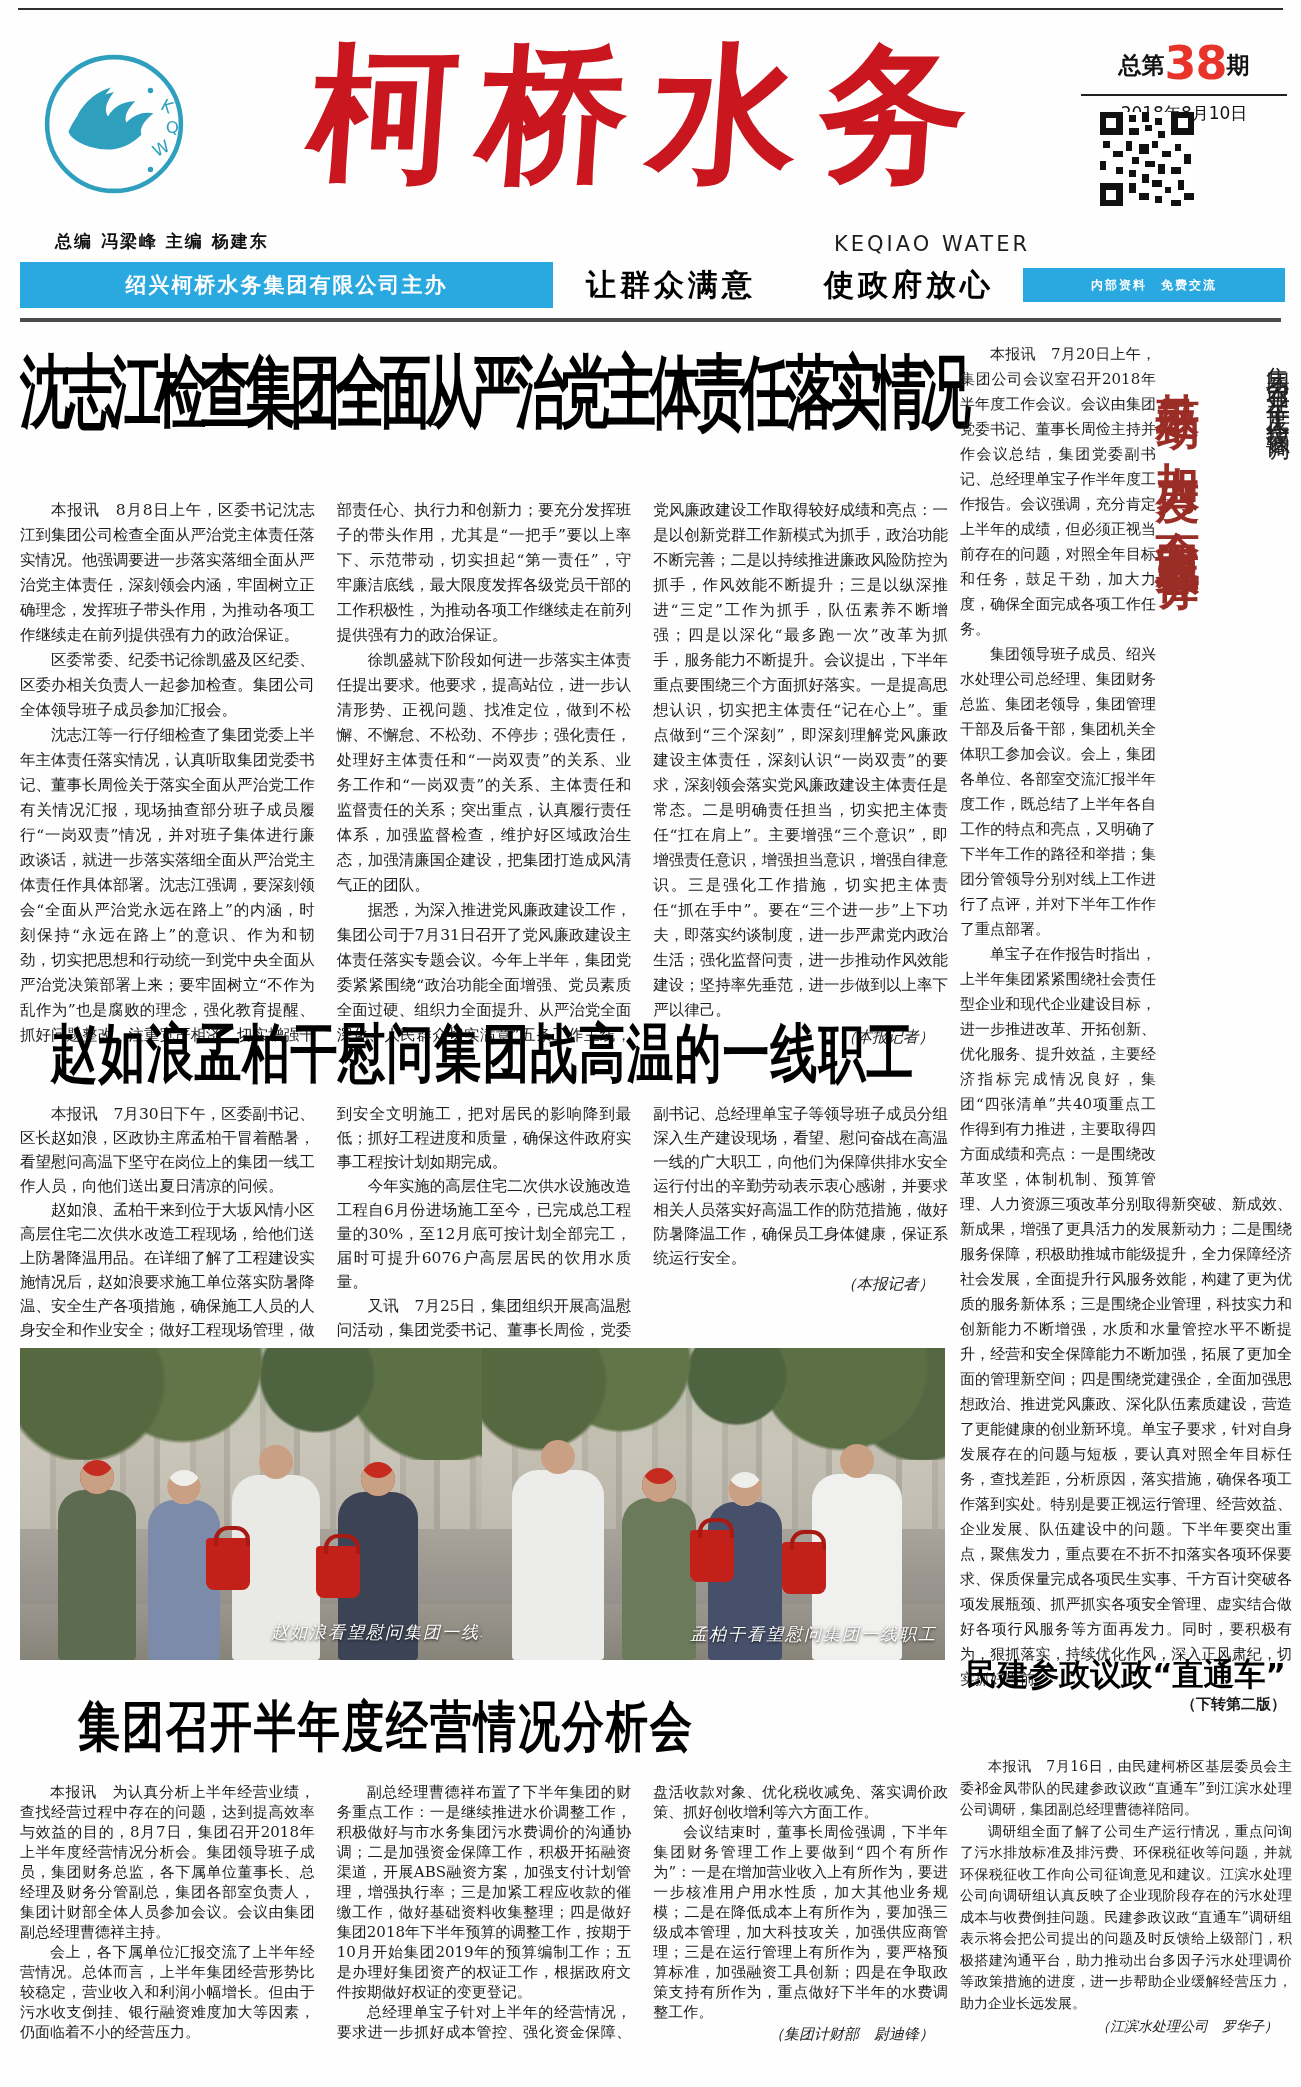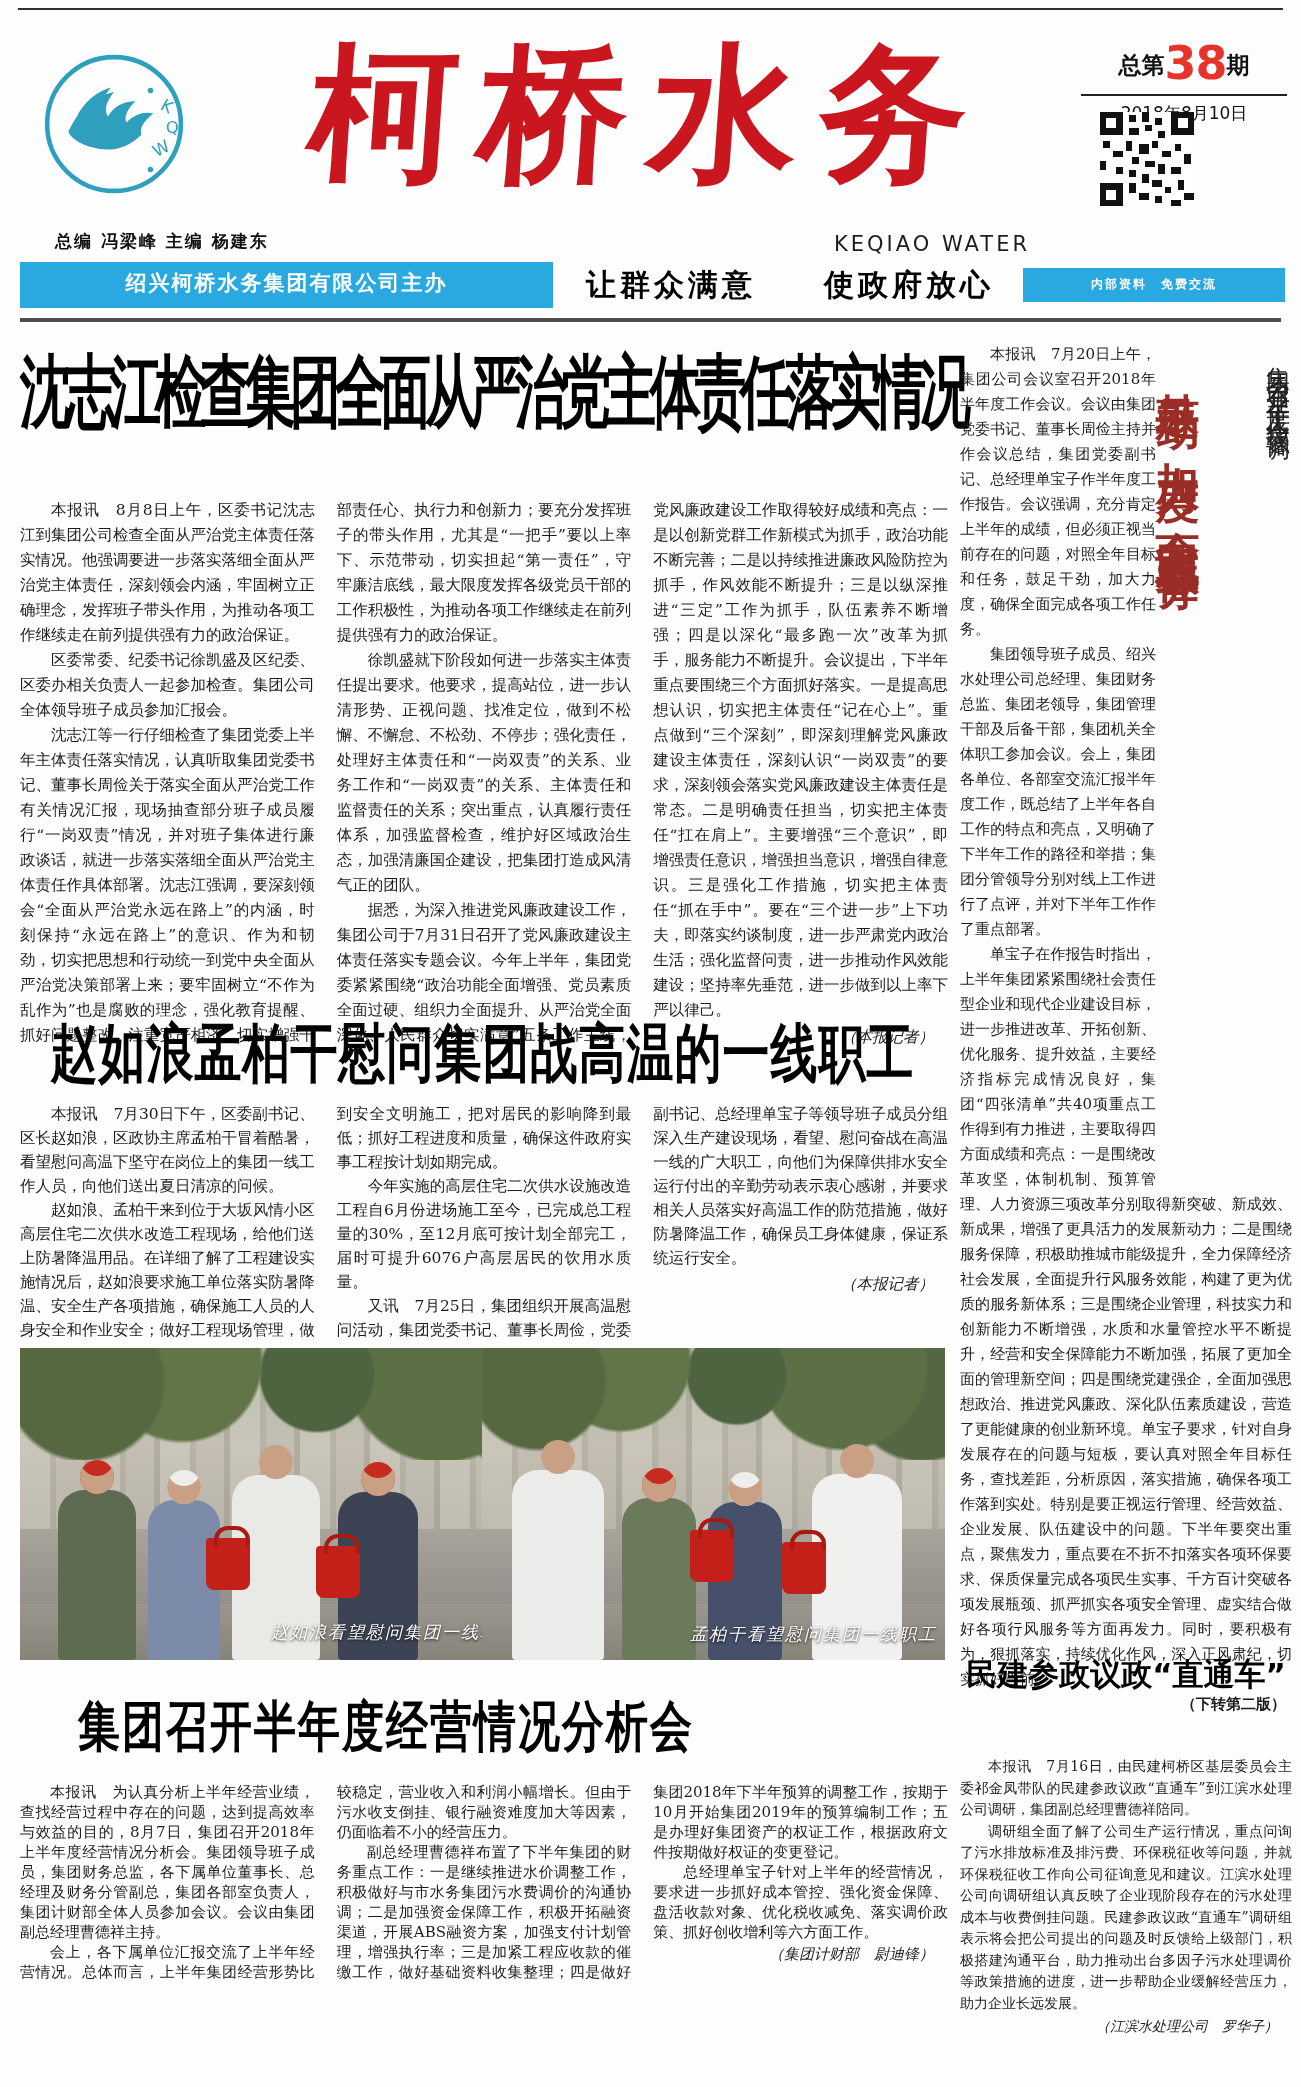--- a/index.html
+++ b/index.html
@@ -20,21 +20,21 @@
   .issue-sep{width:206px;height:0;border-bottom:2px solid #222;margin:4px auto 6px auto;}
   .issue-date{font-size:17px;font-family:"DejaVu Sans",sans-serif;color:#111;}
   .qr{left:1100px;top:112px;width:94px;height:94px;}
   .editors{left:55px;top:230px;font-size:17px;font-weight:bold;
        font-family:"DejaVu Sans","Liberation Sans",sans-serif;color:#111;letter-spacing:2px;}
   .title-en{left:834px;top:232px;font-size:21px;letter-spacing:3px;color:#1d1d1d;
        font-family:"DejaVu Sans","Liberation Sans",sans-serif;}
 
   
   .cyan-box{background:#29a9e0;color:#fff;font-weight:bold;
-       font-family:Liberation Mono, monospace;text-align:center;}
+       font-family:Liberation Sans, sans-serif;text-align:center;}
   .organizer{left:20px;top:262px;width:533px;height:46px;line-height:46px;font-size:21px;letter-spacing:2px;}
   .slogan{left:565px;top:262px;width:450px;height:46px;line-height:46px;text-align:center;
        font-size:30px;font-weight:900;letter-spacing:4px;color:#000;
        font-family:"DejaVu Sans","Liberation Sans",sans-serif;white-space:nowrap;}
   .internal{left:1023px;top:268px;width:262px;height:34px;line-height:34px;font-size:12px;letter-spacing:2px;}
   .main-rule{left:20px;top:318px;width:1261px;height:4px;background:#4c4c4c;}
 
   
   .h-big{font-family:"DejaVu Sans","Liberation Sans",sans-serif;font-weight:900;color:#000;
        text-align:center;white-space:nowrap;}
@@ -228,20 +228,21 @@
     <div class="bag" style="left:300px;bottom:66px;"></div>
     <span class="caption" style="right:8px;bottom:14px;">孟柏干看望慰问集团一线职工</span>
   </div>
 
   <div class="abs h-big headline4">集团召开半年度经营情况分析会</div>
   <div class="abs body-cols body-txt body4">
     <p>本报讯　为认真分析上半年经营业绩，查找经营过程中存在的问题，达到提高效率与效益的目的，8月7日，集团召开2018年上半年度经营情况分析会。集团领导班子成员，集团财务总监，各下属单位董事长、总经理及财务分管副总，集团各部室负责人，集团计财部全体人员参加会议。会议由集团副总经理曹德祥主持。</p>
     <p>会上，各下属单位汇报交流了上半年经营情况。总体而言，上半年集团经营形势比较稳定，营业收入和利润小幅增长。但由于污水收支倒挂、银行融资难度加大等因素，仍面临着不小的经营压力。</p>
     <p>副总经理曹德祥布置了下半年集团的财务重点工作：一是继续推进水价调整工作，积极做好与市水务集团污水费调价的沟通协调；二是加强资金保障工作，积极开拓融资渠道，开展ABS融资方案，加强支付计划管理，增强执行率；三是加紧工程应收款的催缴工作，做好基础资料收集整理；四是做好集团2018年下半年预算的调整工作，按期于10月开始集团2019年的预算编制工作；五是办理好集团资产的权证工作，根据政府文件按期做好权证的变更登记。</p>
     <p>总经理单宝子针对上半年的经营情况，要求进一步抓好成本管控、强化资金保障、盘活收款对象、优化税收减免、落实调价政策、抓好创收增利等六方面工作。</p>
+    <p>会议结束时，董事长周俭强调，下半年集团财务管理工作上要做到“四个有所作为”：一是在增加营业收入上有所作为，要进一步核准用户用水性质，加大其他业务规模；二是在降低成本上有所作为，要加强三级成本管理，加大科技攻关，加强供应商管理；三是在运行管理上有所作为，要严格预算标准，加强融资工具创新；四是在争取政策支持有所作为，重点做好下半年的水费调整工作。</p>
     <span class="sig">（集团计财部　尉迪锋）</span>
   </div>
 
   <div class="abs headline3">
     <div>民建参政议政“直通车”</div>
   </div>
   <div class="abs body-txt body3">
     <p>本报讯　7月16日，由民建柯桥区基层委员会主委祁金凤带队的民建参政议政“直通车”到江滨水处理公司调研，集团副总经理曹德祥陪同。</p>
     <p>调研组全面了解了公司生产运行情况，重点问询了污水排放标准及排污费、环保税征收等问题，并就环保税征收工作向公司征询意见和建议。江滨水处理公司向调研组认真反映了企业现阶段存在的污水处理成本与收费倒挂问题。民建参政议政“直通车”调研组表示将会把公司提出的问题及时反馈给上级部门，积极搭建沟通平台，助力推动出台多因子污水处理调价等政策措施的进度，进一步帮助企业缓解经营压力，助力企业长远发展。</p>
     <span class="sig">（江滨水处理公司　罗华子）</span>

